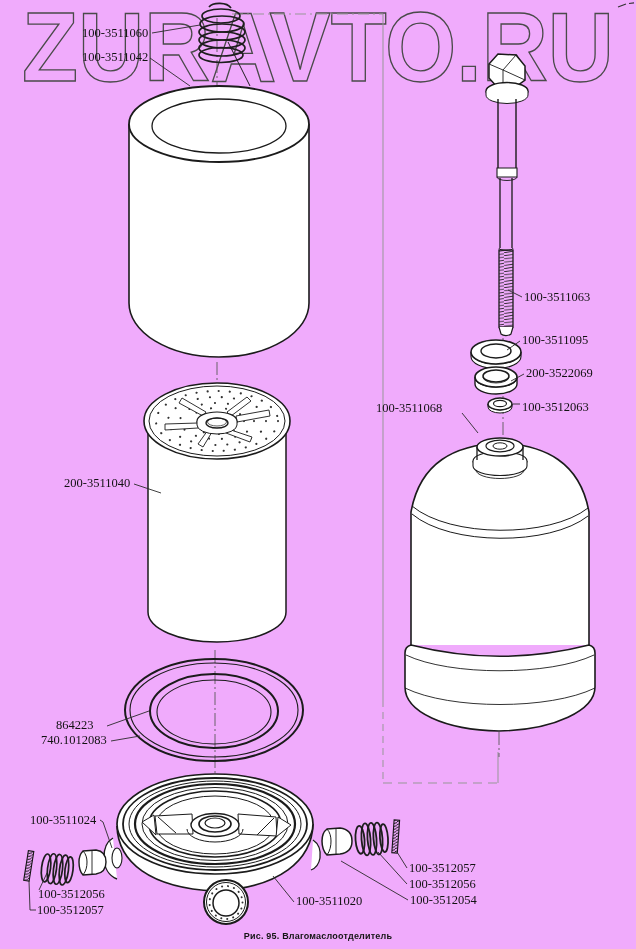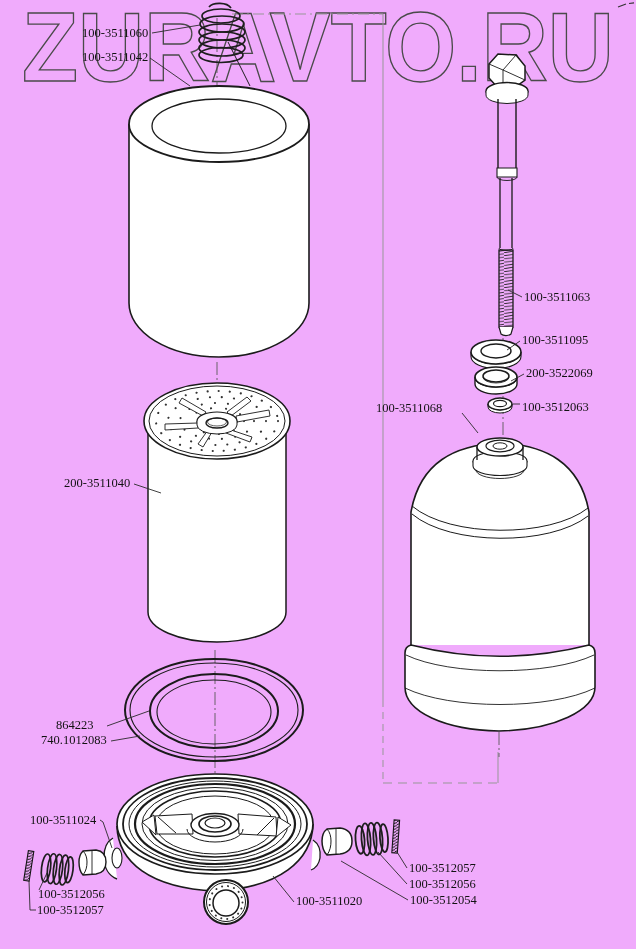--- a/index.html
+++ b/index.html
@@ -242,14 +242,15 @@
 <span class="lbl" style="left:56px;  top:719px">864223</span>
 <span class="lbl" style="left:41px;  top:734px">740.1012083</span>
 <span class="lbl" style="left:30px;  top:814px">100-3511024</span>
 <span class="lbl" style="left:38px;  top:888px">100-3512056</span>
 <span class="lbl" style="left:37px;  top:904px">100-3512057</span>
 <span class="lbl" style="left:409px; top:862px">100-3512057</span>
 <span class="lbl" style="left:409px; top:878px">100-3512056</span>
 <span class="lbl" style="left:410px; top:894px">100-3512054</span>
 <span class="lbl" style="left:296px; top:895px">100-3511020</span>
 
+<div class="caption">Рис. 95. Влагомаслоотделитель</div>
 
 </div>
 
 </body></html>

